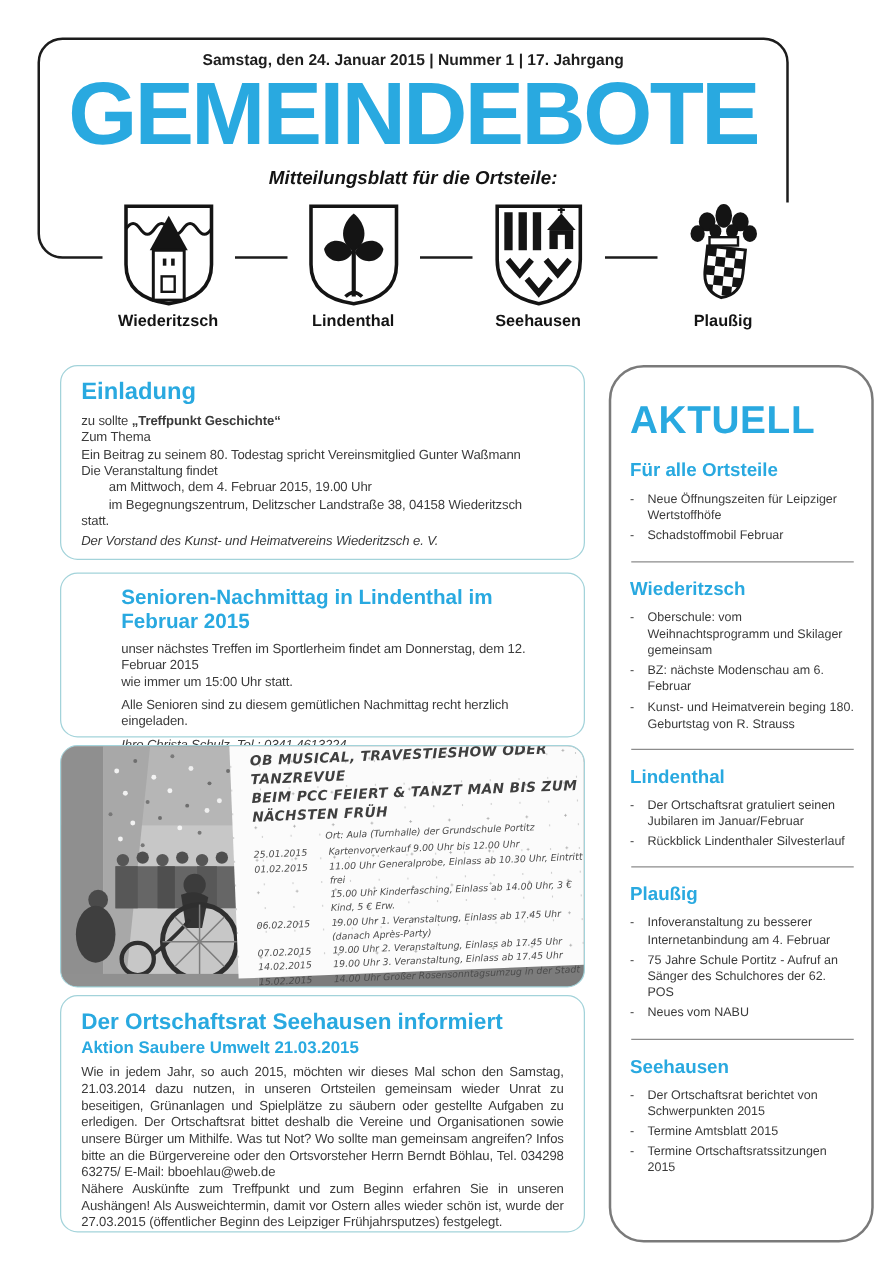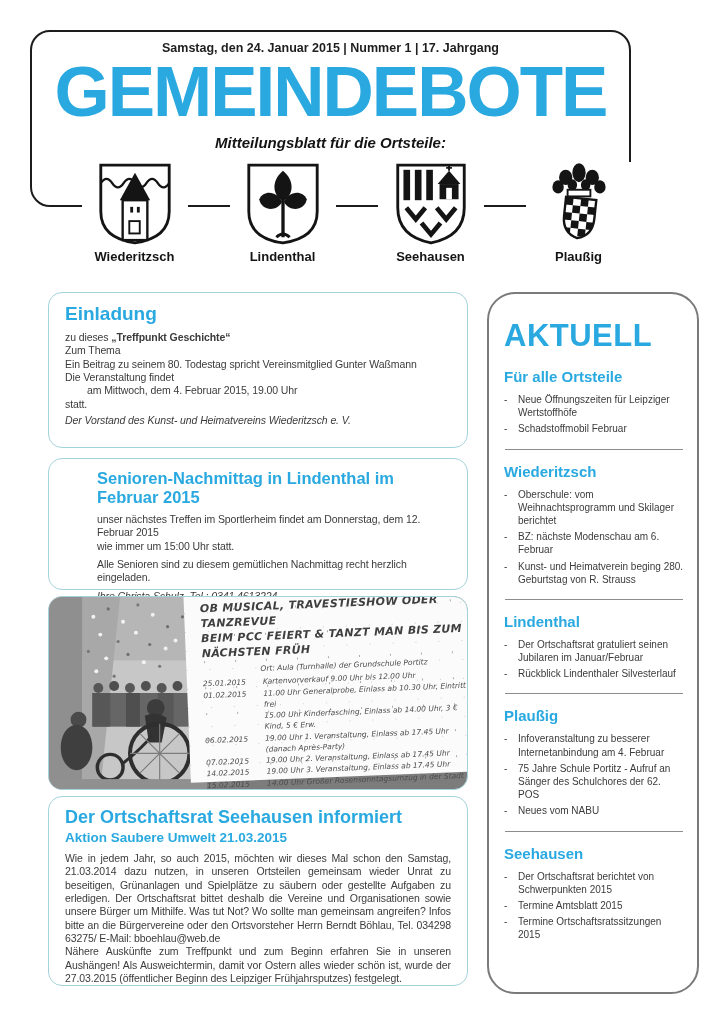--- a/index.html
+++ b/index.html
@@ -158,25 +158,26 @@
             <path d="M24,38 H56 V58 Q56,76 40,80 Q24,76 24,58 Z" fill="none" stroke="#141414" stroke-width="2.5"></path>
           </g>
         </svg>
       </span>
       <div class="crest-name">Plaußig</div>
     </div>
   </div>
 
   <section class="cbox" id="box-einladung" style="top:292px;height:156px;">
     <h2>Einladung</h2>
-    <p><span>zu dieses </span><strong>„Treffpunkt Geschichte“</strong></p>
+    <p><span>zu sollte </span><strong>„Treffpunkt Geschichte“</strong></p>
     <p>Zum Thema</p>
     <p>Ein Beitrag zu seinem 80. Todestag spricht Vereinsmitglied Gunter Waßmann</p>
     <p>Die Veranstaltung findet</p>
     <p class="ind">am Mittwoch, dem 4. Februar 2015, 19.00 Uhr</p>
+    <p class="ind">im Begegnungszentrum, Delitzscher Landstraße 38, 04158 Wiederitzsch</p>
     <p>statt.</p>
     <p class="it">Der Vorstand des Kunst- und Heimatvereins Wiederitzsch e. V.</p>
   </section>
 
   <section class="cbox" id="box-senioren" style="top:458px;height:132px;padding-left:48px;">
     <h2>Senioren-Nachmittag in Lindenthal im Februar 2015</h2>
     <p>unser nächstes Treffen im Sportlerheim findet am Donnerstag, dem 12. Februar 2015</p>
     <p>wie immer um 15:00 Uhr statt.</p>
     <p class="gap">Alle Senioren sind zu diesem gemütlichen Nachmittag recht herzlich eingeladen.</p>
     <p class="it gap">Ihre Christa Schulz, Tel.: 0341 4613224</p>
@@ -290,29 +291,29 @@
       </div>
     <div class="sec-item">
         <span class="dash"></span>
         <span>Schadstoffmobil Februar</span>
       </div>
     <hr>
 
     <div class="sec-h">Wiederitzsch</div>
     <div class="sec-item">
         <span class="dash"></span>
-        <span>Oberschule: vom Weihnachtsprogramm und Skilager berichtet</span>
+        <span>Oberschule: vom Weihnachtsprogramm und Skilager gemeinsam</span>
       </div>
     <div class="sec-item">
         <span class="dash"></span>
         <span>BZ: nächste Modenschau am 6. Februar</span>
       </div>
     <div class="sec-item">
         <span class="dash"></span>
-        <span>Kunst- und Heimatverein beging 280. Geburtstag von R. Strauss</span>
+        <span>Kunst- und Heimatverein beging 180. Geburtstag von R. Strauss</span>
       </div>
     <hr>
 
     <div class="sec-h">Lindenthal</div>
     <div class="sec-item">
         <span class="dash"></span>
         <span>Der Ortschaftsrat gratuliert seinen Jubilaren im Januar/Februar</span>
       </div>
     <div class="sec-item">
         <span class="dash"></span>

